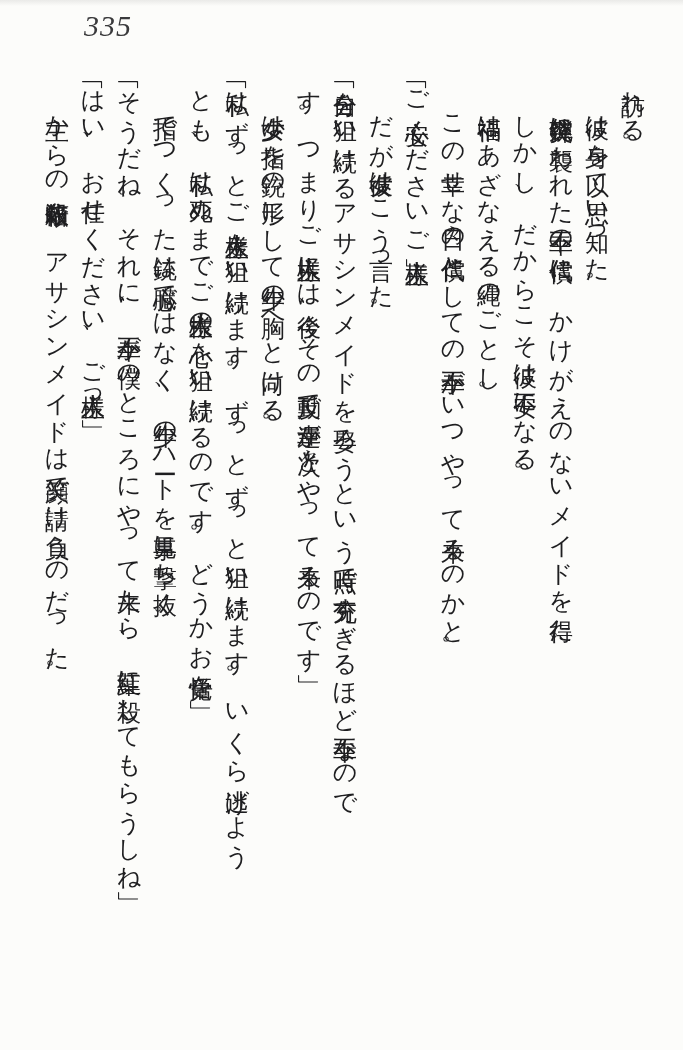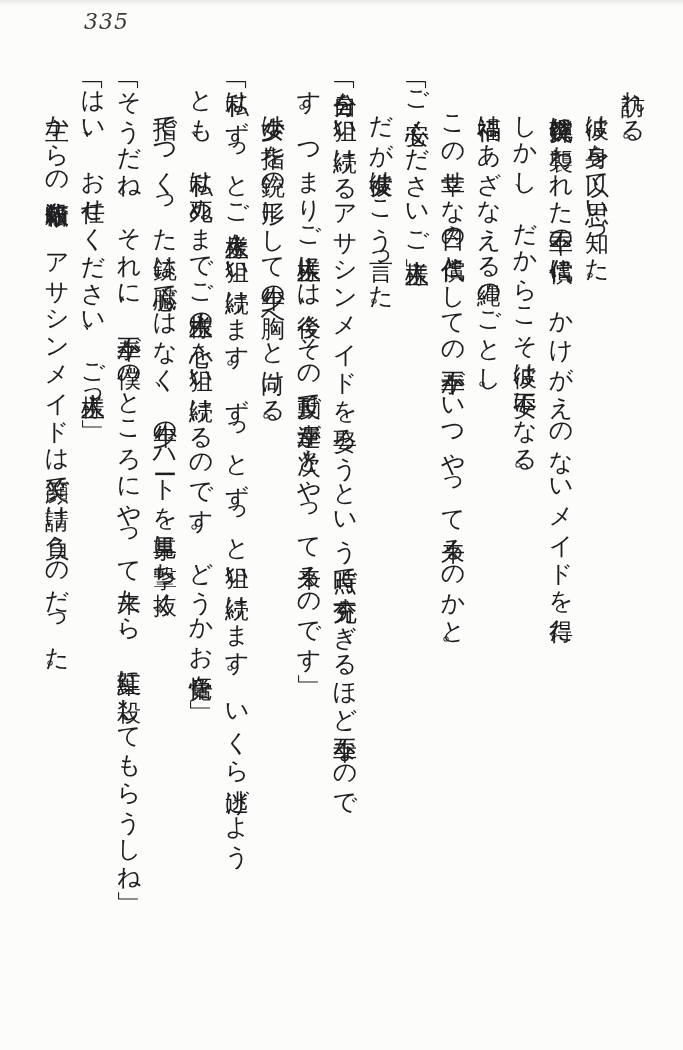--- a/index.html
+++ b/index.html
@@ -20,24 +20,25 @@
     position: absolute;
     top: 0; left: 0; right: 0;
     height: 6px;
     background: linear-gradient(to bottom, rgba(180,180,178,0.25), rgba(180,180,178,0));
     pointer-events: none;
   }
   .page-number {
     position: absolute;
     top: 9px;
     left: 84px;
-    font-size: 22px;
+    font-size: 30px;
     font-style: italic;
     color: #3a3a3c;
     letter-spacing: 1px;
+    font-family: Liberation Serif, serif;
   }
   .text-block {
     position: absolute;
     top: 74px;
     right: 32px;
     height: 932px;
     writing-mode: vertical-rl;
     font-size: 24px;
     color: #1e1e20;
   }

